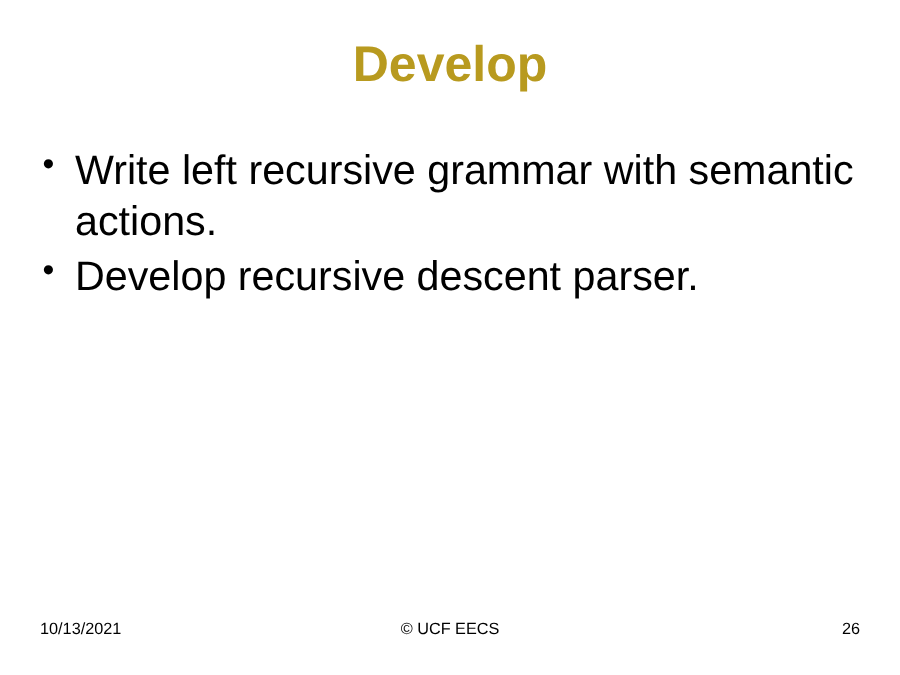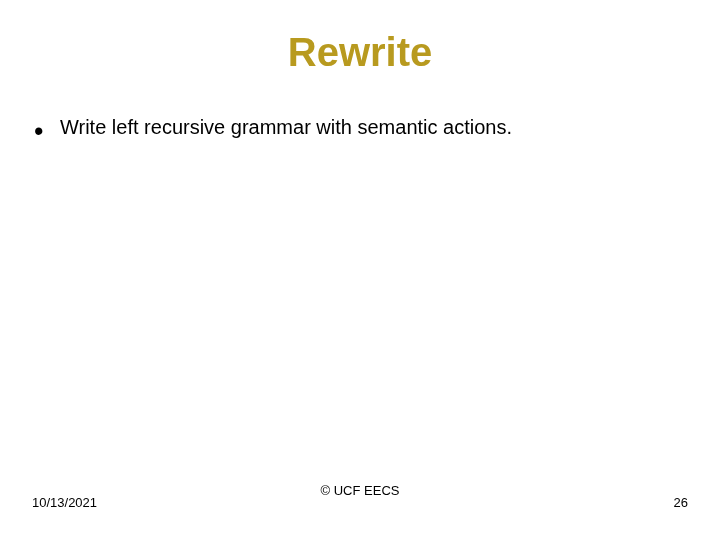--- a/index.html
+++ b/index.html
@@ -13,21 +13,21 @@
   .title {
     text-align: center;
     font-size: 40px;
     font-weight: bold;
     color: #b89a1f;
     margin-top: 2px;
     margin-bottom: 40px;
   }
   .body {
     color: #000;
-    font-size: 20px;
+    font-size: 33px;
     line-height: 1.25;
   }
   .body ul {
     list-style: none;
     padding-left: 0;
   }
   .body li {
     position: relative;
     padding-left: 28px;
     margin-bottom: 2px;
@@ -42,31 +42,32 @@
   }
   .footer {
     position: absolute;
     left: 32px;
     right: 32px;
     bottom: 30px;
     font-size: 13px;
     color: #000;
   }
   .footer .date { position: absolute; left: 0; bottom: 0; }
-  .footer .copy { position: absolute; left: 50%; bottom: 12px; transform: translateX(-50%); }
+  .footer .copy { position: absolute; left: 50%; bottom: 0; transform: translateX(-50%); }
   .footer .page { position: absolute; right: 0; bottom: 0; }
 </style>
 </head>
 <body>
 
 <div class="slide">
-  <h1 class="title">Rewrite</h1>
+  <h1 class="title">Develop</h1>
   <div class="body">
     <ul>
       <li>Write left recursive grammar with semantic actions.</li>
+      <li>Develop recursive descent parser.</li>
     </ul>
   </div>
   <div class="footer">
     <span class="date">10/13/2021</span>
     <span class="copy">© UCF EECS</span>
     <span class="page">26</span>
   </div>
 </div>
 
 </body></html>

